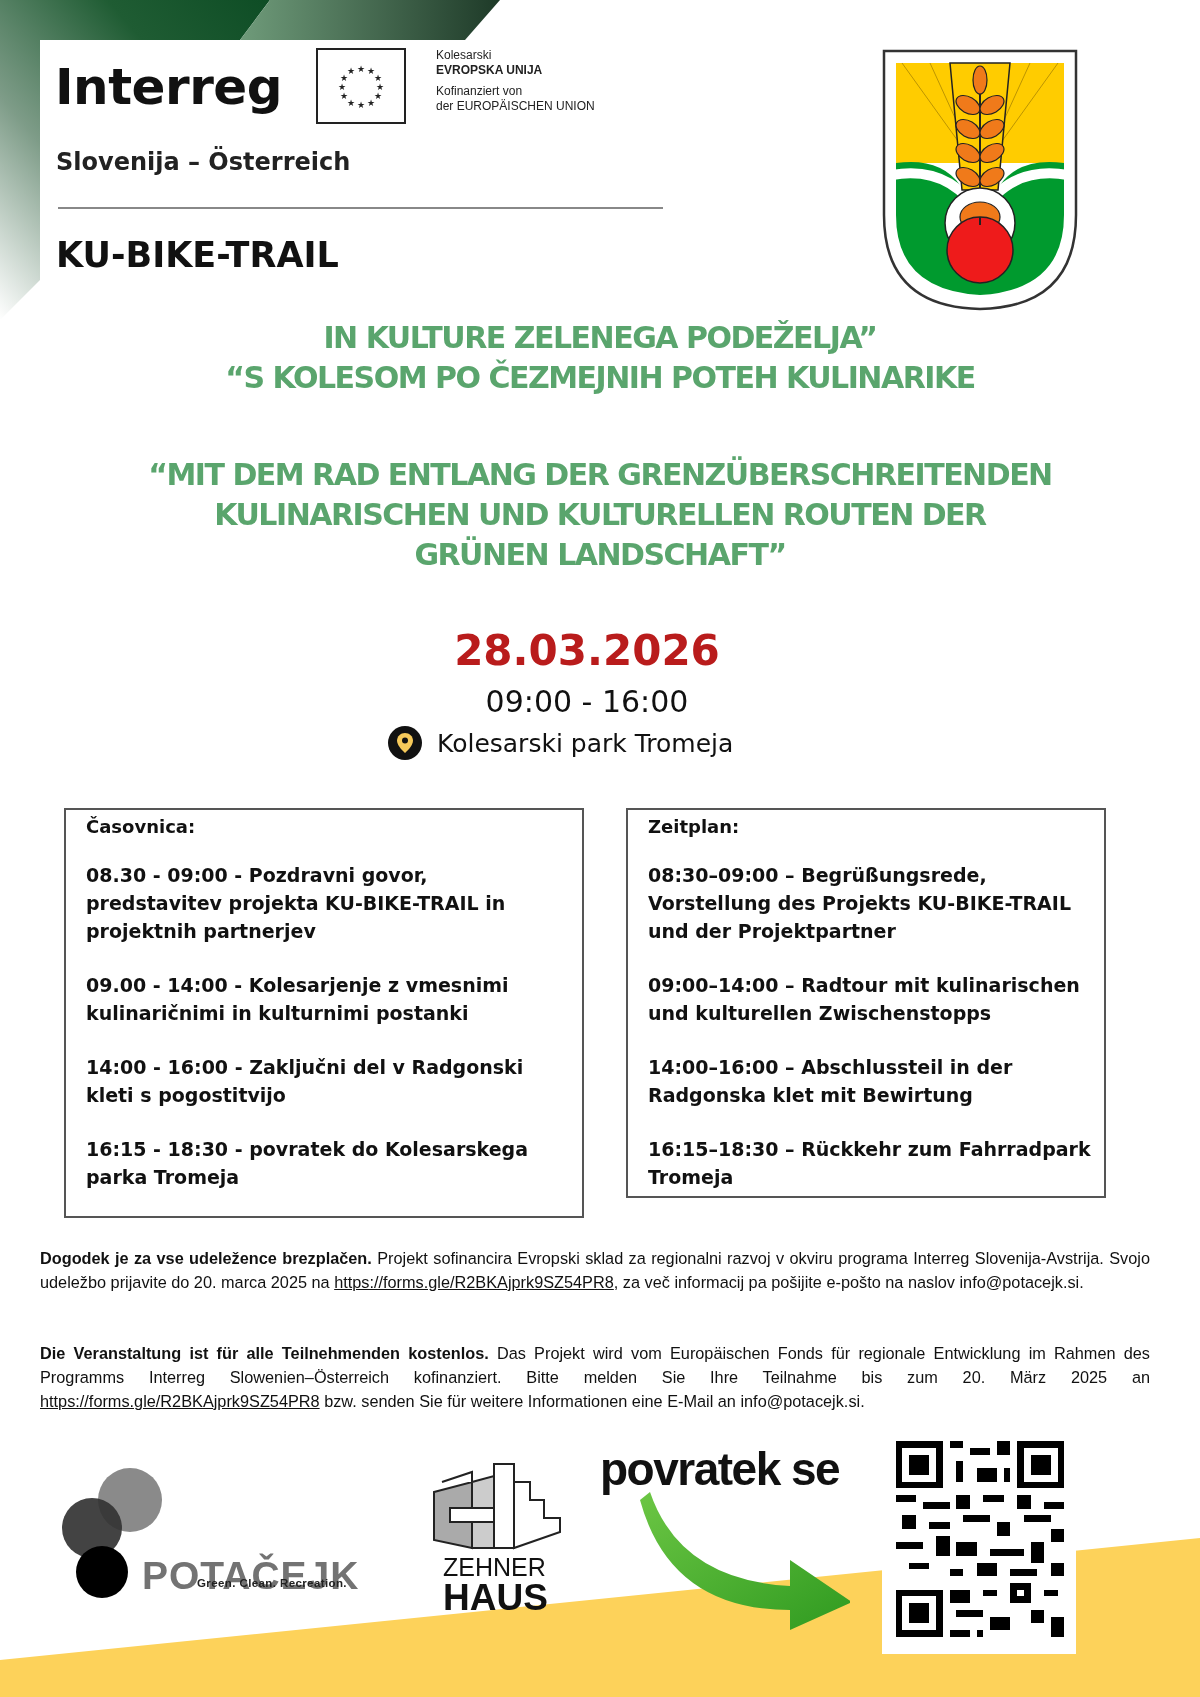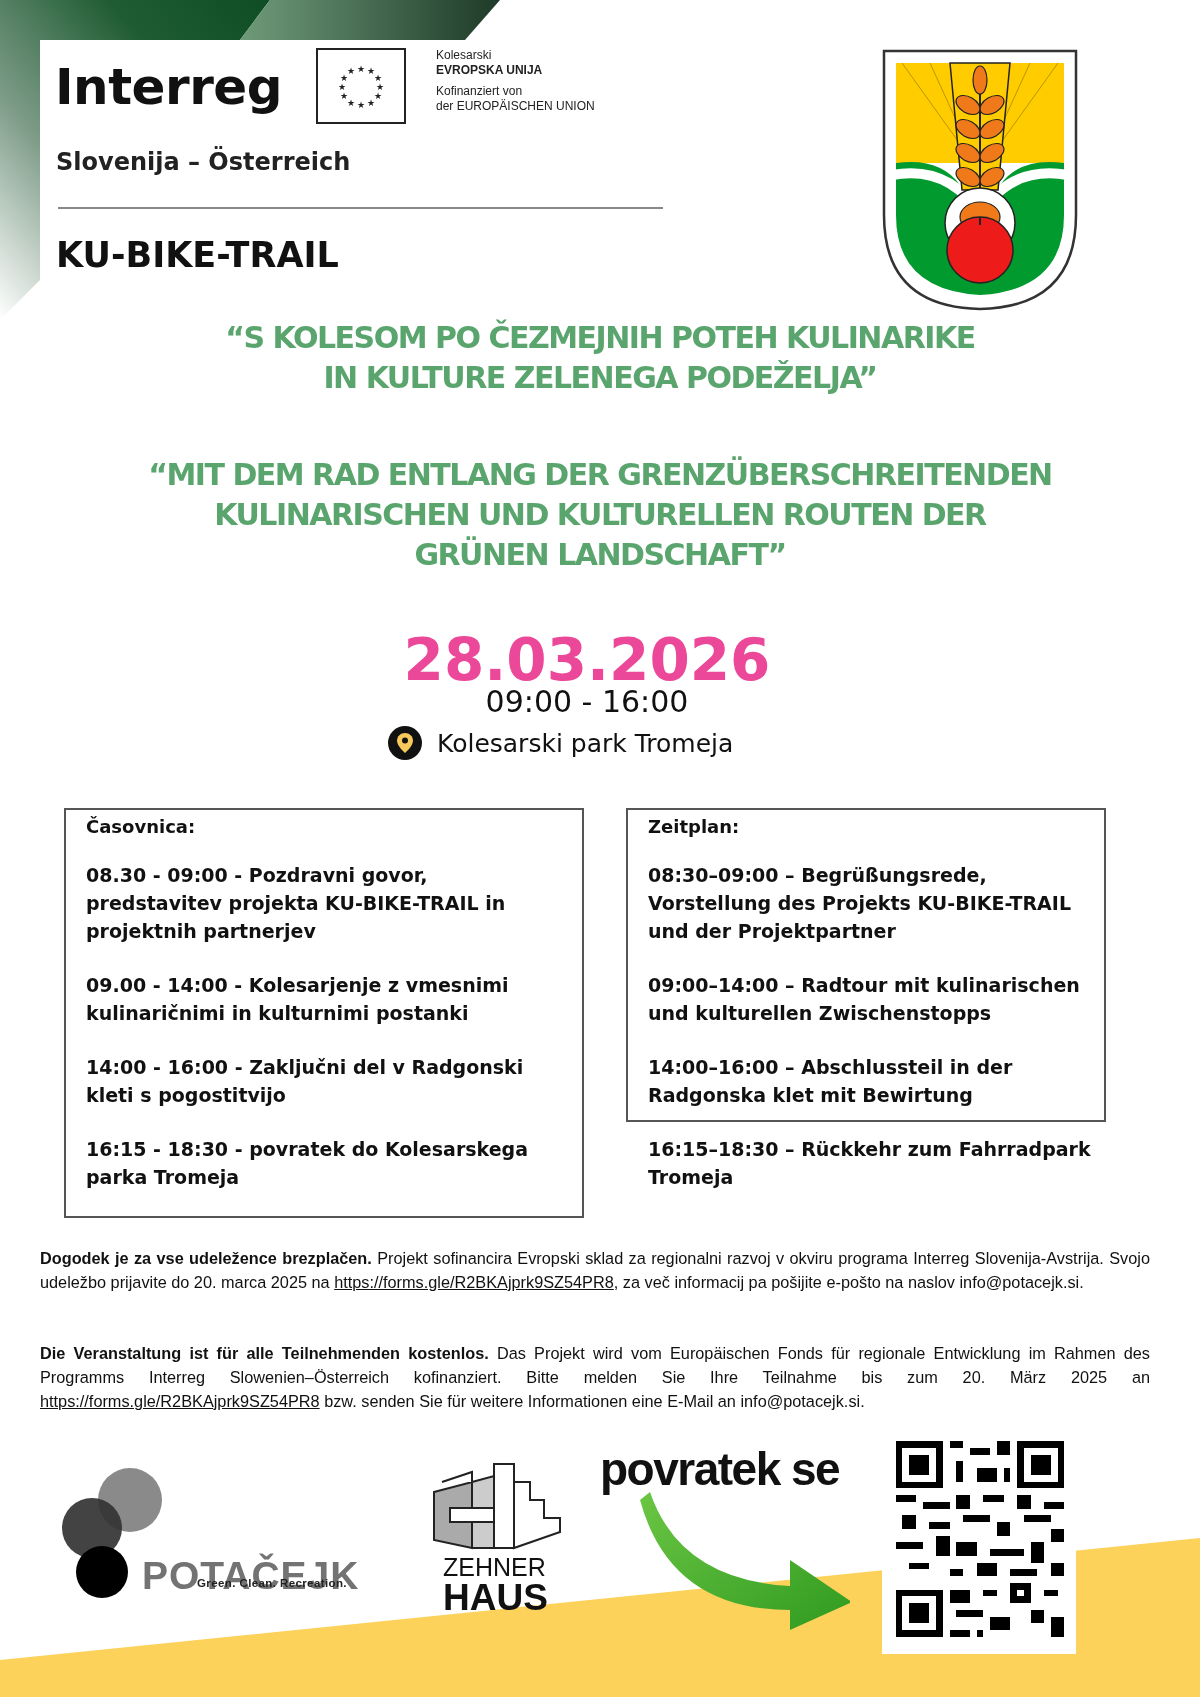--- a/index.html
+++ b/index.html
@@ -17,29 +17,29 @@
   .region { position:absolute; left:56px; top:148px; font-family:"DejaVu Sans", sans-serif; font-weight:bold; font-size:24px; color:#222; }
   .divider { position:absolute; left:58px; top:207px; width:605px; height:2px; background:#888; }
   .project { position:absolute; left:56px; top:235px; font-family:"DejaVu Sans", sans-serif; font-weight:bold; font-size:35px; color:#111; }
 
   .crest { position:absolute; left:880px; top:45px; width:200px; height:268px; }
 
   .slogan { position:absolute; left:0; width:1200px; text-align:center; font-family:"DejaVu Sans", sans-serif; font-weight:bold; color:#5aa56d; letter-spacing:-1.5px; line-height:40px; font-size:30px; text-transform:uppercase; }
   .slogan-sl { top:318px; }
   .slogan-de { top:455px; }
 
-  .date { position:absolute; left:0; width:1174px; text-align:center; top:626px; font-family:"DejaVu Sans", sans-serif; font-weight:bold; font-size:58px; color:#ec4899; }
+  .date { position:absolute; left:0; width:1174px; text-align:center; top:626px; font-family:"DejaVu Sans", sans-serif; font-weight:bold; font-size:42px; color:#b91c1c; }
   .time { position:absolute; left:0; width:1174px; text-align:center; top:684px; font-family:"DejaVu Sans", sans-serif; font-size:30px; color:#111; }
   .location { position:absolute; left:388px; top:726px; display:flex; align-items:center; }
   .pin { width:34px; height:34px; border-radius:50%; background:#111; display:flex; align-items:center; justify-content:center; margin-right:15px; }
   .location-text { font-family:"DejaVu Sans", sans-serif; font-size:25px; color:#111; }
 
   .schedule-box { position:absolute; top:808px; border:2px solid #555; background:#fff; padding:0 12px 0 20px; box-sizing:border-box; font-family:"DejaVu Sans", sans-serif; font-weight:bold; color:#111; }
   .box-sl { left:64px; width:520px; height:410px; }
-  .box-de { left:626px; width:480px; height:314px; }
+  .box-de { left:626px; width:480px; height:390px; }
   .box-title { font-size:18px; margin-top:6px; margin-bottom:24px; }
   .entry { font-size:19px; line-height:28px; margin-bottom:26px; }
 
   .info { position:absolute; left:40px; width:1110px; font-family:"Liberation Sans", sans-serif; font-size:16.3px; line-height:24px; text-align:justify; color:#111; }
   .info-sl { top:1246px; }
   .info-de { top:1341px; }
   .info a { color:#111; text-decoration:underline; }
 
   .yellow { position:absolute; left:0; top:0; width:1200px; height:1697px; }
 
@@ -132,22 +132,22 @@
     <ellipse cx="88" cy="132" rx="13" ry="8" transform="rotate(30 88 132)"></ellipse>
       <ellipse cx="112" cy="132" rx="13" ry="8" transform="rotate(-30 112 132)"></ellipse>
   </g>
   <circle cx="100" cy="178" r="35" fill="#fff" stroke="#222" stroke-width="1.5"></circle>
   <ellipse cx="100" cy="172" rx="20" ry="15" fill="#f07a1a" stroke="#222" stroke-width="1.2"></ellipse>
   <circle cx="100" cy="205" r="33" fill="#ee1b1b" stroke="#222" stroke-width="1.5"></circle>
   <line x1="100" y1="172" x2="100" y2="180" stroke="#222" stroke-width="2"></line>
 </svg>
 
 <div class="slogan slogan-sl">
+  <div>IN KULTURE ZELENEGA PODEŽELJA”</div>
   <div>“S KOLESOM PO ČEZMEJNIH POTEH KULINARIKE</div>
-  <div>IN KULTURE ZELENEGA PODEŽELJA”</div>
 </div>
 <div class="slogan slogan-de">
   <div>“MIT DEM RAD ENTLANG DER GRENZÜBERSCHREITENDEN</div>
   <div>KULINARISCHEN UND KULTURELLEN ROUTEN DER</div>
   <div>GRÜNEN LANDSCHAFT”</div>
 </div>
 
 <div class="date">28.03.2026</div>
 <div class="time">09:00 - 16:00</div>
 <div class="location">

